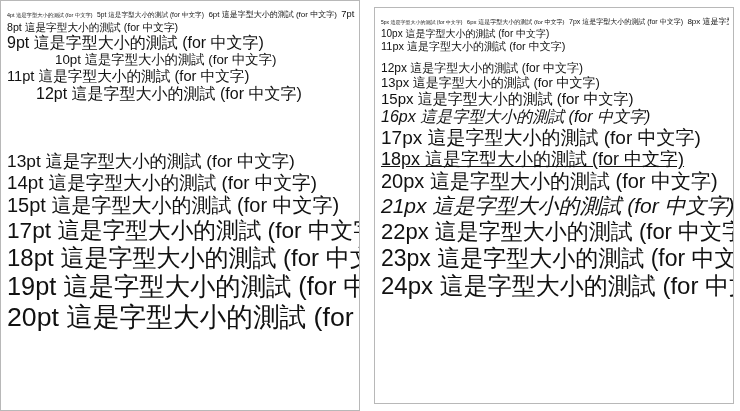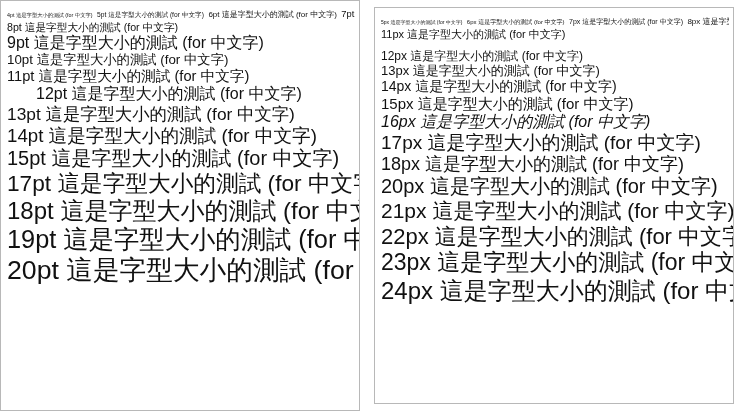--- a/index.html
+++ b/index.html
@@ -59,45 +59,45 @@
 </head>
 <body>
 
 <div class="page">
 
   <div class="panel panel-left">
     <div class="tiny-block" id="pt-tiny"><span class="line" style="font-size: 5.33px;"><span class="sz-label">4pt</span><span> 這是字型大小的測試 (for 中文字)</span></span> <span class="line" style="font-size: 6.67px;"><span class="sz-label">5pt</span><span> 這是字型大小的測試 (for 中文字)</span></span> <span class="line" style="font-size: 8px;"><span class="sz-label">6pt</span><span> 這是字型大小的測試 (for 中文字)</span></span> <span class="line" style="font-size: 9.33px;"><span class="sz-label">7pt</span><span> 這是字型大小的測試 (for 中文字)</span></span> </div>
     <div id="pt-rows">
         <div class="line" style="font-size: 10.67px;"><span class="sz-label">8pt</span><span> 這是字型大小的測試 (for 中文字)</span></div>
         <div class="line" style="font-size: 16px;"><span class="sz-label">9pt</span><span> 這是字型大小的測試 (for 中文字)</span></div>
-        <div class="line" style="font-size: 13.33px;"><span class="sz-label">10pt</span><span> 這是字型大小的測試 (for 中文字)</span></div>
+        <div class="line" style="font-size: 13.33px; margin-left: 48px;"><span class="sz-label">10pt</span><span> 這是字型大小的測試 (for 中文字)</span></div>
         <div class="line" style="font-size: 14.67px;"><span class="sz-label">11pt</span><span> 這是字型大小的測試 (for 中文字)</span></div>
         <div class="line" style="font-size: 16px; margin-left: 29px;"><span class="sz-label">12pt</span><span> 這是字型大小的測試 (for 中文字)</span></div>
-        <div class="line" style="font-size: 17.33px;"><span class="sz-label">13pt</span><span> 這是字型大小的測試 (for 中文字)</span></div>
+        <div class="line" style="font-size: 17.33px; margin-top: 47px;"><span class="sz-label">13pt</span><span> 這是字型大小的測試 (for 中文字)</span></div>
         <div class="line" style="font-size: 18.67px;"><span class="sz-label">14pt</span><span> 這是字型大小的測試 (for 中文字)</span></div>
         <div class="line" style="font-size: 20px;"><span class="sz-label">15pt</span><span> 這是字型大小的測試 (for 中文字)</span></div>
         <div class="line" style="font-size: 22.67px;"><span class="sz-label">17pt</span><span> 這是字型大小的測試 (for 中文字)</span></div>
         <div class="line" style="font-size: 24px;"><span class="sz-label">18pt</span><span> 這是字型大小的測試 (for 中文字)</span></div>
         <div class="line" style="font-size: 25.33px;"><span class="sz-label">19pt</span><span> 這是字型大小的測試 (for 中文字)</span></div>
         <div class="line" style="font-size: 26.67px;"><span class="sz-label">20pt</span><span> 這是字型大小的測試 (for 中文字)</span></div>
       </div>
   </div>
 
   <div class="panel panel-right">
     <div class="tiny-block" id="px-tiny"><span class="line" style="font-size: 5px;"><span class="sz-label">5px</span><span> 這是字型大小的測試 (for 中文字)</span></span> <span class="line" style="font-size: 6px;"><span class="sz-label">6px</span><span> 這是字型大小的測試 (for 中文字)</span></span> <span class="line" style="font-size: 7px;"><span class="sz-label">7px</span><span> 這是字型大小的測試 (for 中文字)</span></span> <span class="line" style="font-size: 8px;"><span class="sz-label">8px</span><span> 這是字型大小的測試 (for 中文字)</span></span>  </div>
     <div id="px-rows">
+        <div class="line" style="font-size: 10px;"><span class="sz-label">10px</span><span> 這是字型大小的測試 (for 中文字)</span></div>
         <div class="line" style="font-size: 11px;"><span class="sz-label">11px</span><span> 這是字型大小的測試 (for 中文字)</span></div>
         <div class="line" style="font-size: 12px; margin-top: 8px;"><span class="sz-label">12px</span><span> 這是字型大小的測試 (for 中文字)</span></div>
         <div class="line" style="font-size: 13px;"><span class="sz-label">13px</span><span> 這是字型大小的測試 (for 中文字)</span></div>
-        <div class="line" style="font-size: 14px;"><span class="sz-label">14px</span><span> 這是字型大小的測試 (for 中文字)</span></div>
         <div class="line" style="font-size: 15px;"><span class="sz-label">15px</span><span> 這是字型大小的測試 (for 中文字)</span></div>
         <div class="line" style="font-size: 16px; font-style: italic;"><span class="sz-label">16px</span><span> 這是字型大小的測試 (for 中文字)</span></div>
         <div class="line" style="font-size: 19px;"><span class="sz-label">17px</span><span> 這是字型大小的測試 (for 中文字)</span></div>
-        <div class="line" style="font-size: 18px;"><span class="sz-label">18px</span><span> 這是字型大小的測試 (for 中文字)</span></div>
+        <div class="line" style="font-size: 18px; text-decoration: underline;"><span class="sz-label">18px</span><span> 這是字型大小的測試 (for 中文字)</span></div>
         <div class="line" style="font-size: 20px;"><span class="sz-label">20px</span><span> 這是字型大小的測試 (for 中文字)</span></div>
-        <div class="line" style="font-size: 21px;"><span class="sz-label">21px</span><span> 這是字型大小的測試 (for 中文字)</span></div>
+        <div class="line" style="font-size: 21px; font-style: italic;"><span class="sz-label">21px</span><span> 這是字型大小的測試 (for 中文字)</span></div>
         <div class="line" style="font-size: 22px;"><span class="sz-label">22px</span><span> 這是字型大小的測試 (for 中文字)</span></div>
         <div class="line" style="font-size: 23px;"><span class="sz-label">23px</span><span> 這是字型大小的測試 (for 中文字)</span></div>
         <div class="line" style="font-size: 24px;"><span class="sz-label">24px</span><span> 這是字型大小的測試 (for 中文字)</span></div>
       </div>
   </div>
 
 </div>
 
 </body></html>

